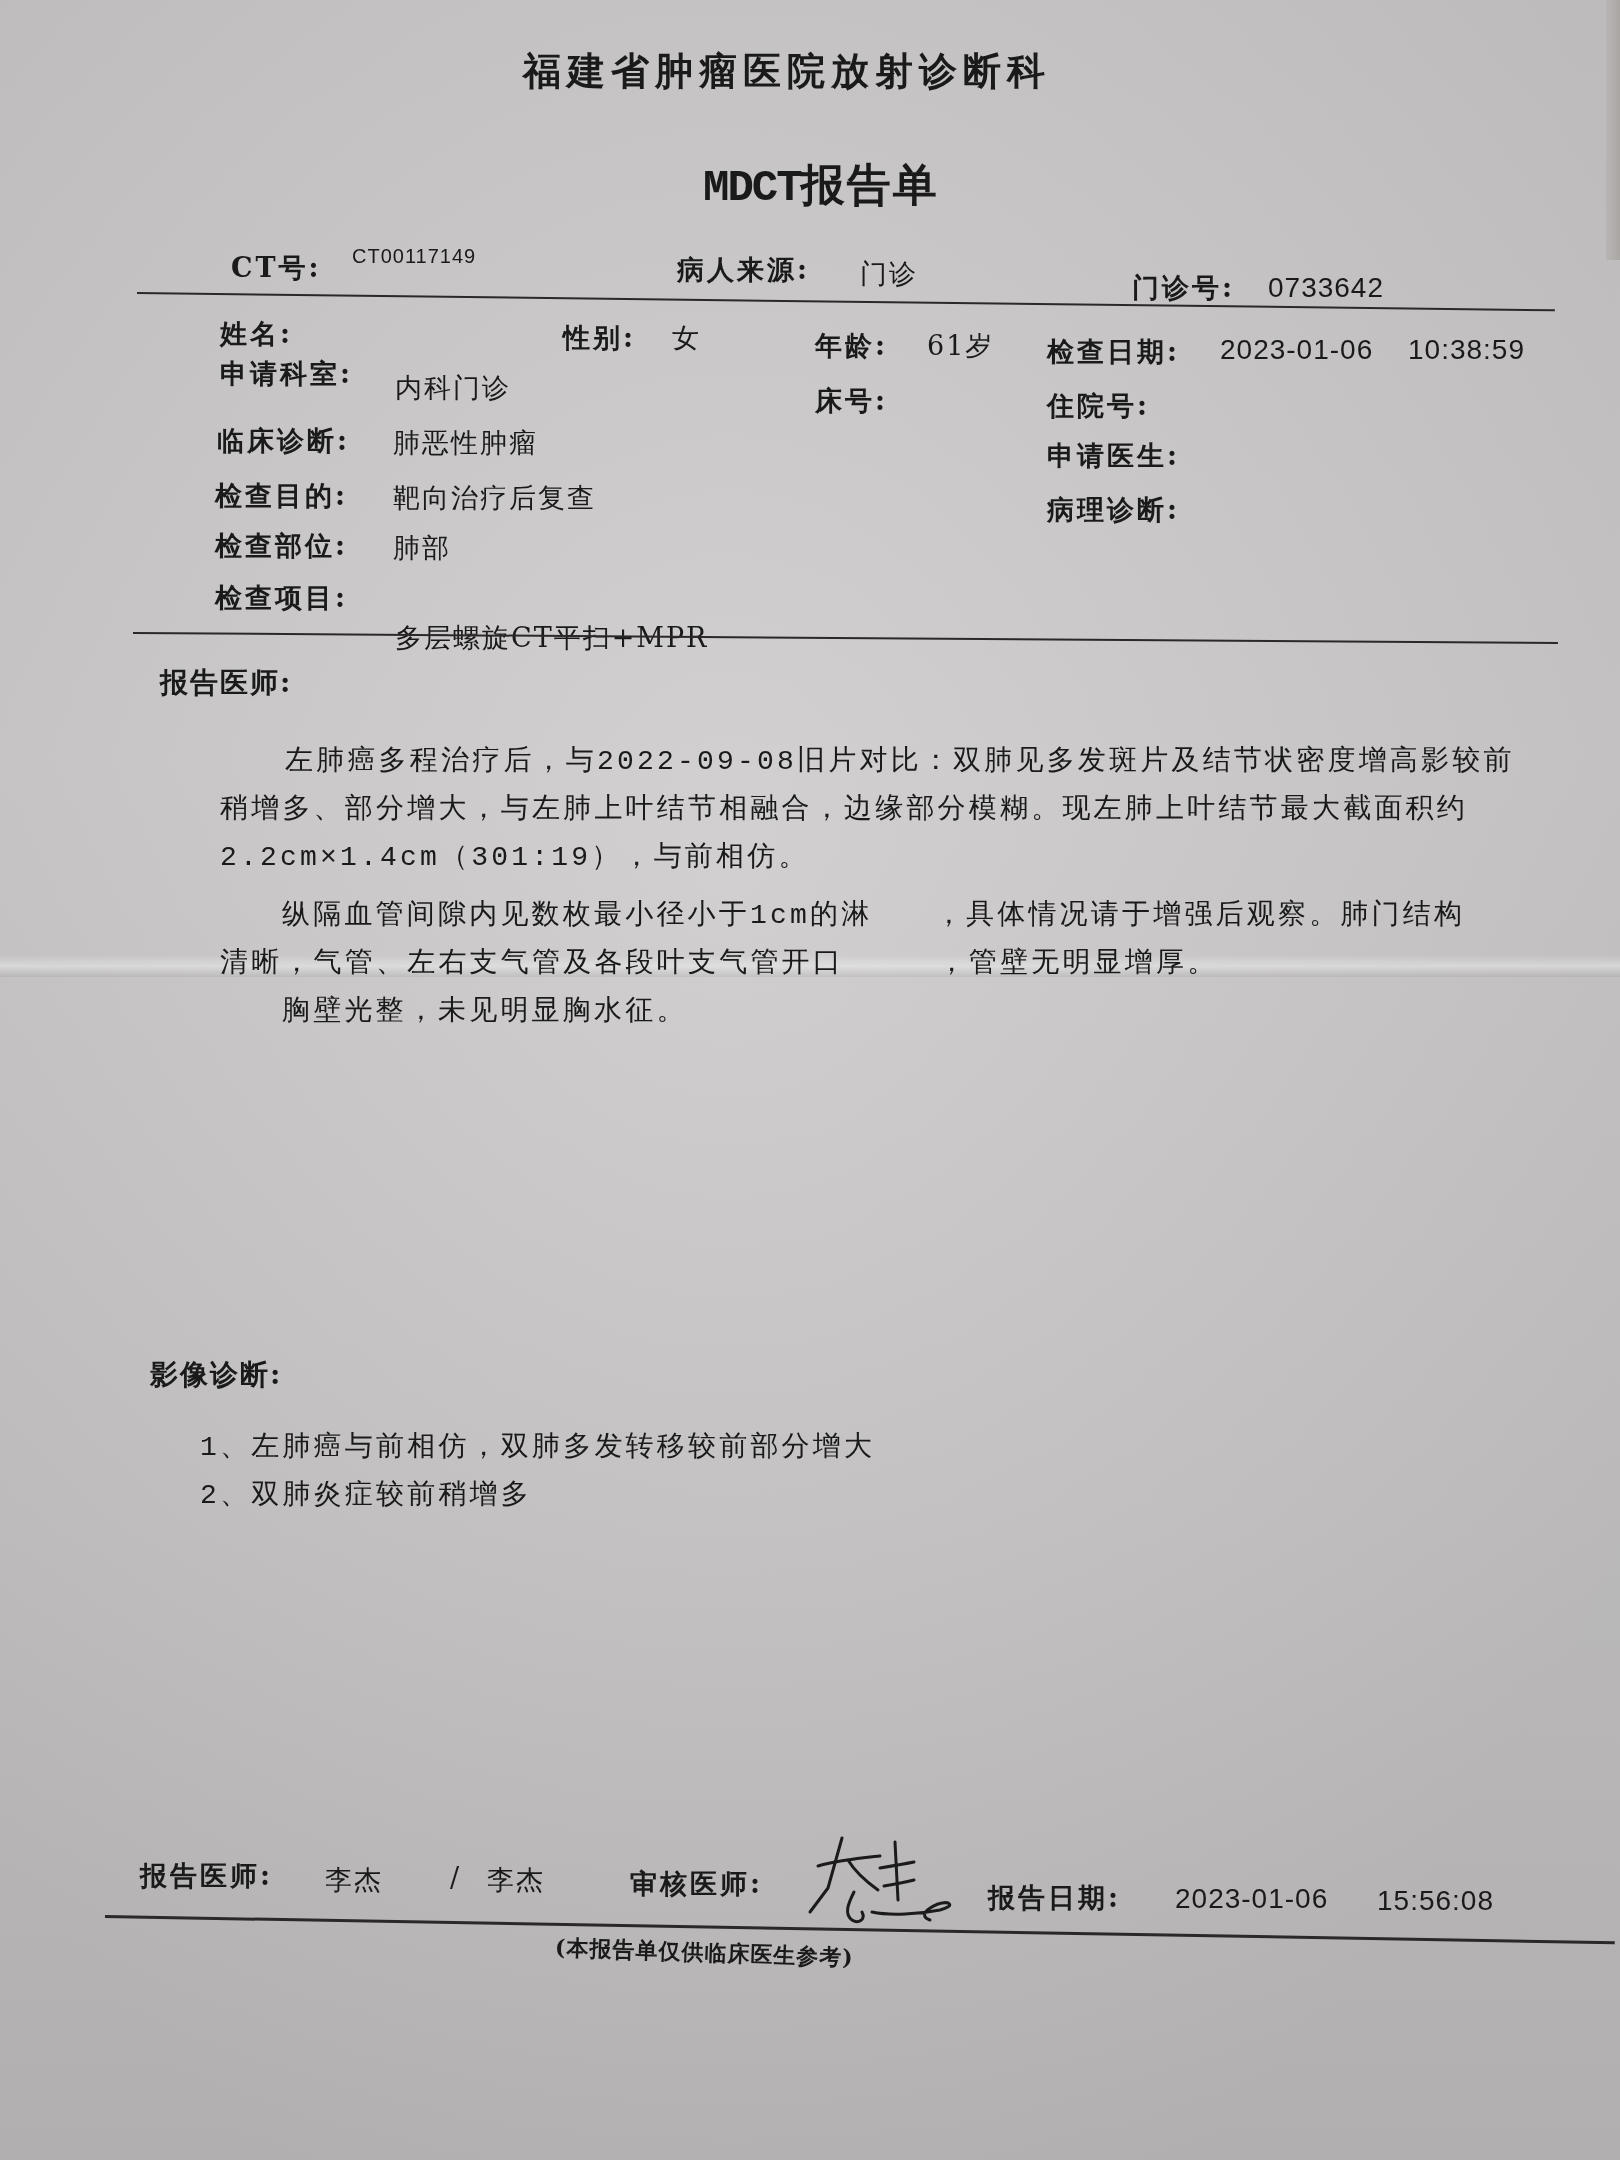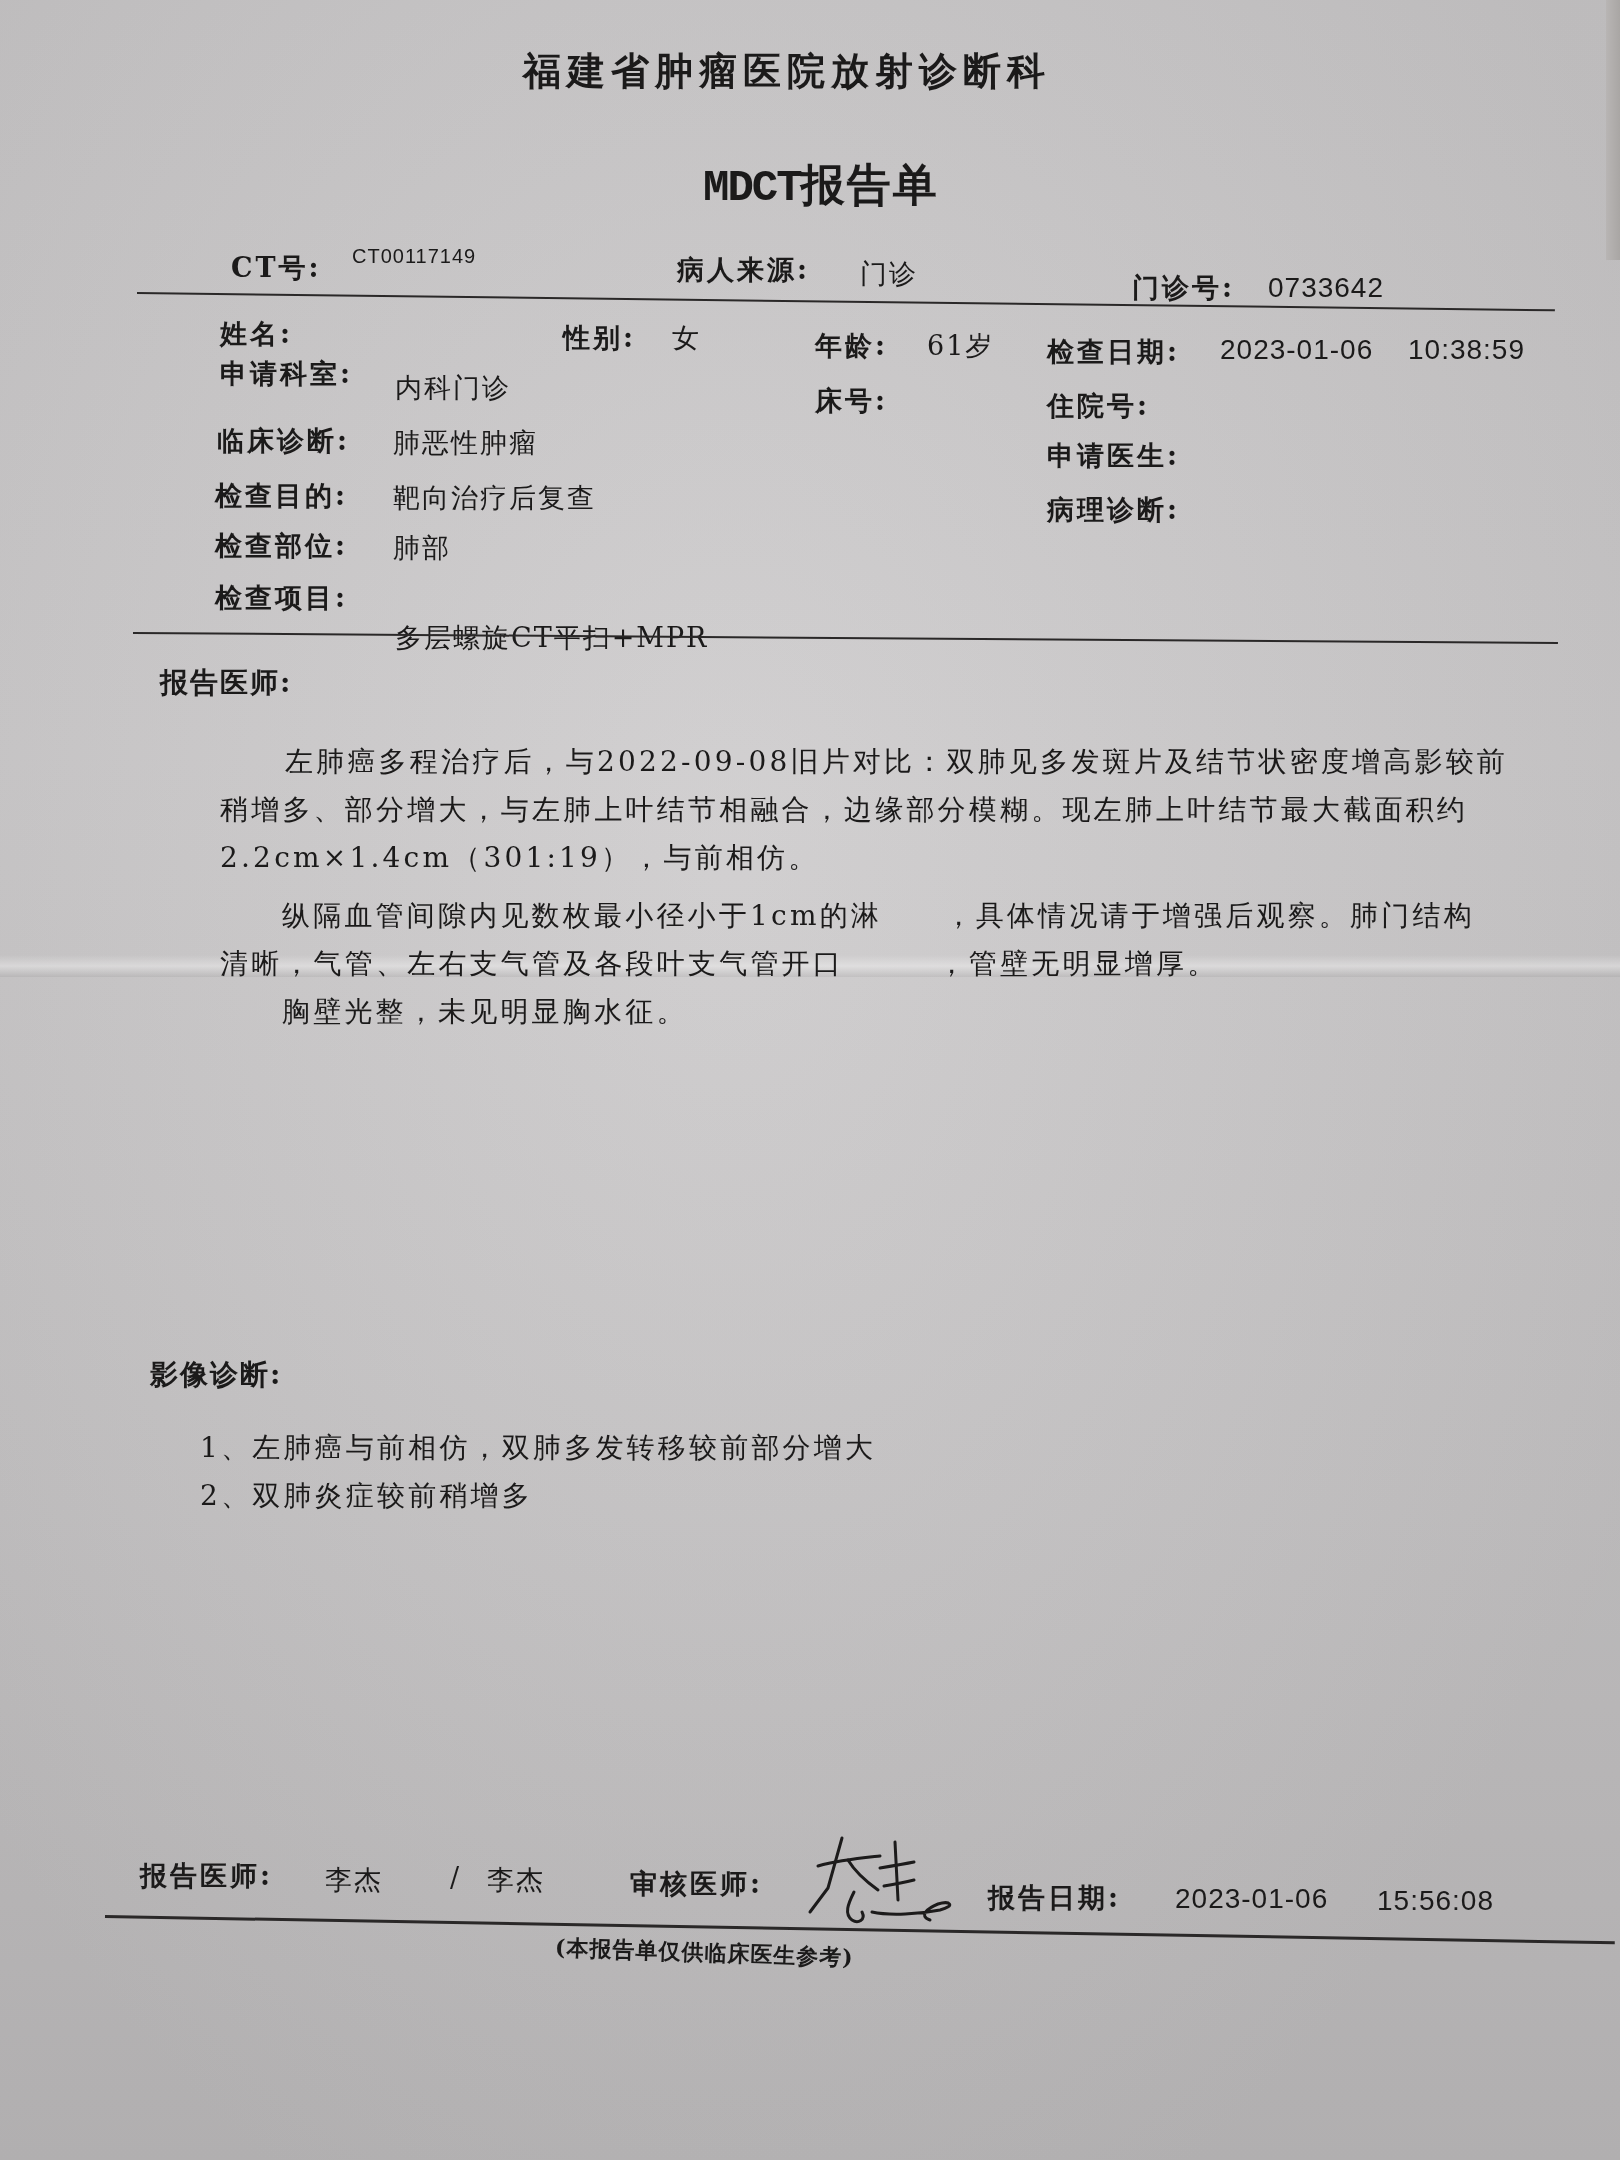--- a/index.html
+++ b/index.html
@@ -19,21 +19,21 @@
     background: linear-gradient(90deg, #b8b5b4, #a9a6a4);
   }
   .abs { position:absolute; white-space:nowrap; }
   .title { font-size:38px; font-weight:bold; letter-spacing:6px; left:523px; top:46px; }
   .subtitle { font-size:44px; font-weight:bold; left:703px; top:156px; letter-spacing:2px; }
   .subtitle .latin { font-family:"Liberation Mono", "DejaVu Sans Mono", monospace; font-weight:bold; letter-spacing:-2px; }
   .label { font-size:27px; font-weight:bold; letter-spacing:3px; }
   .val { font-size:27px; letter-spacing:2px; }
   .mono { font-family:"Liberation Sans Narrow","Liberation Sans", sans-serif; letter-spacing:1px; }
   .rule { position:absolute; height:2px; background:#2a2828; transform-origin:left center; }
-  .body-text { font-size:28px; letter-spacing:3.2px; line-height:48px; }
+  .body-text { font-size:28px; letter-spacing:3.2px; line-height:48px;font-family:Liberation Mono, monospace; }
   .section-h { font-size:28px; font-weight:bold; letter-spacing:2px; }
   .footnote { font-size:22px; font-weight:bold; letter-spacing:1px; }
   .sig { position:absolute; left:800px; top:1830px; width:170px; height:100px; }
   .fold {
     position:absolute; left:0; top:955px; width:1620px; height:22px;
     background: linear-gradient(180deg, rgba(255,255,255,0) 0%, rgba(255,255,255,0.35) 50%, rgba(0,0,0,0.06) 100%);
   }
 </style>
 </head>
 <body>

